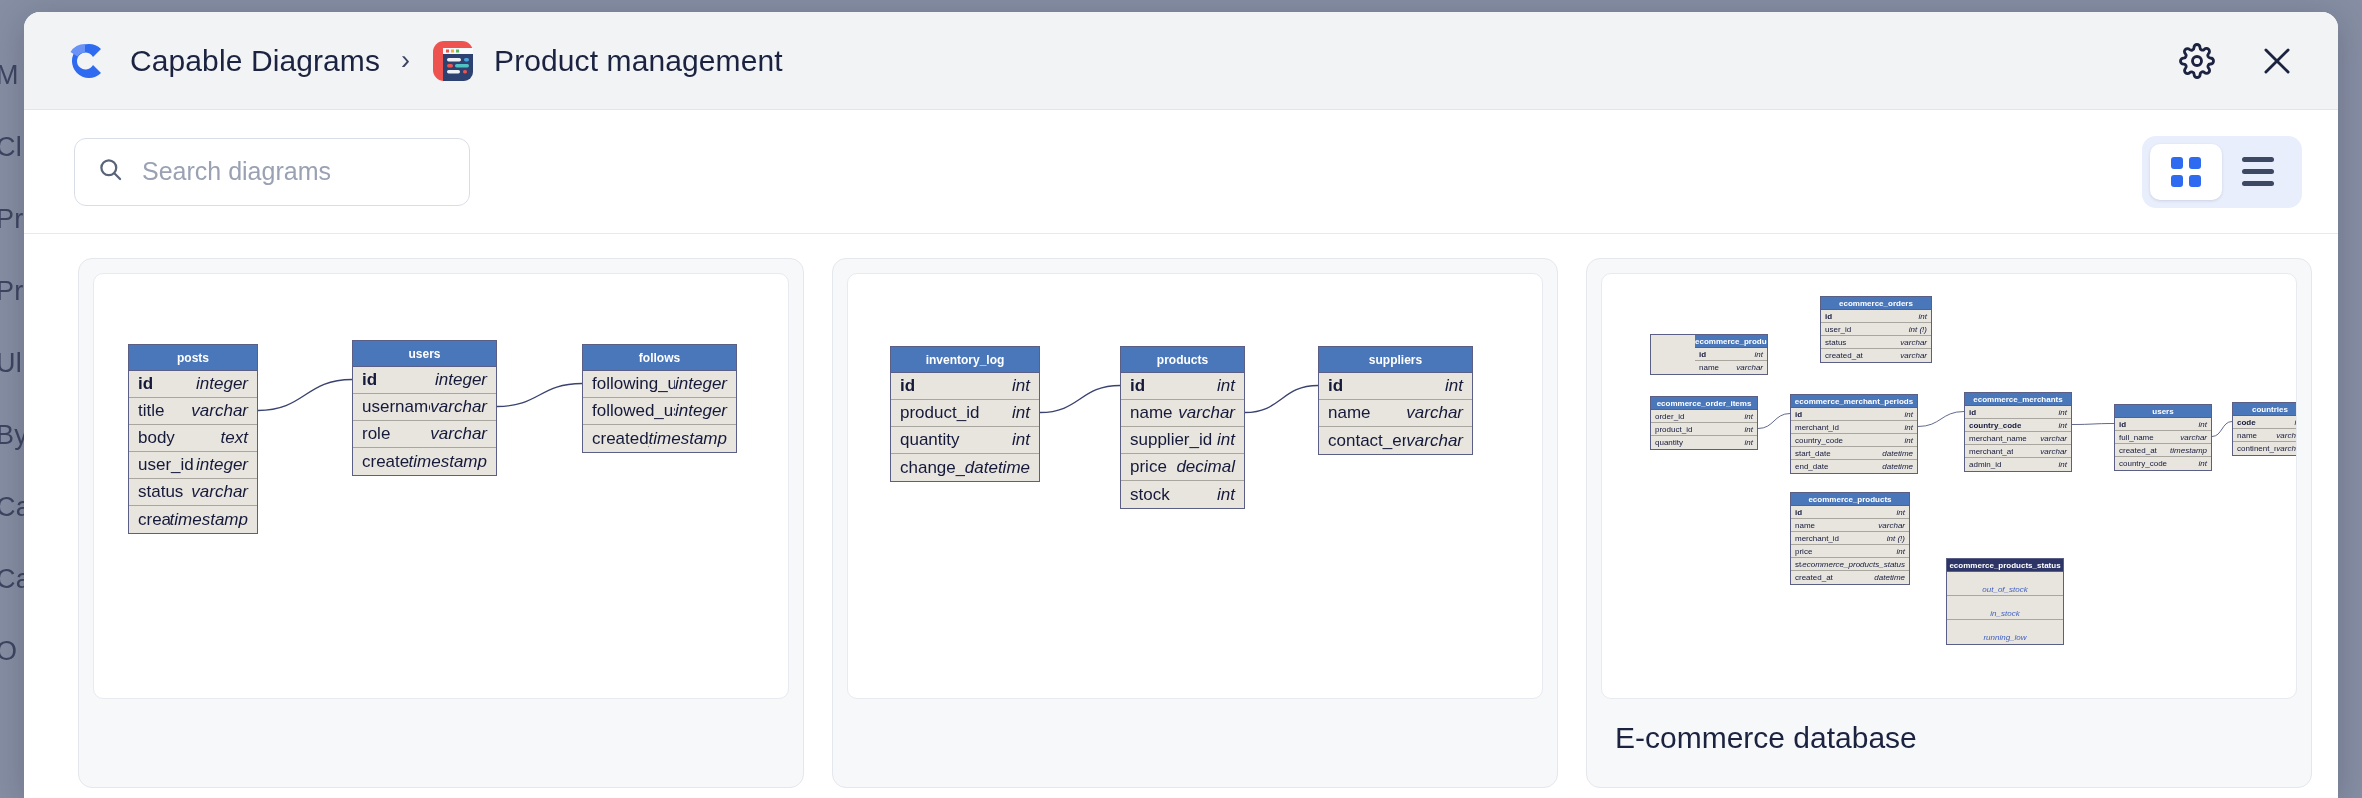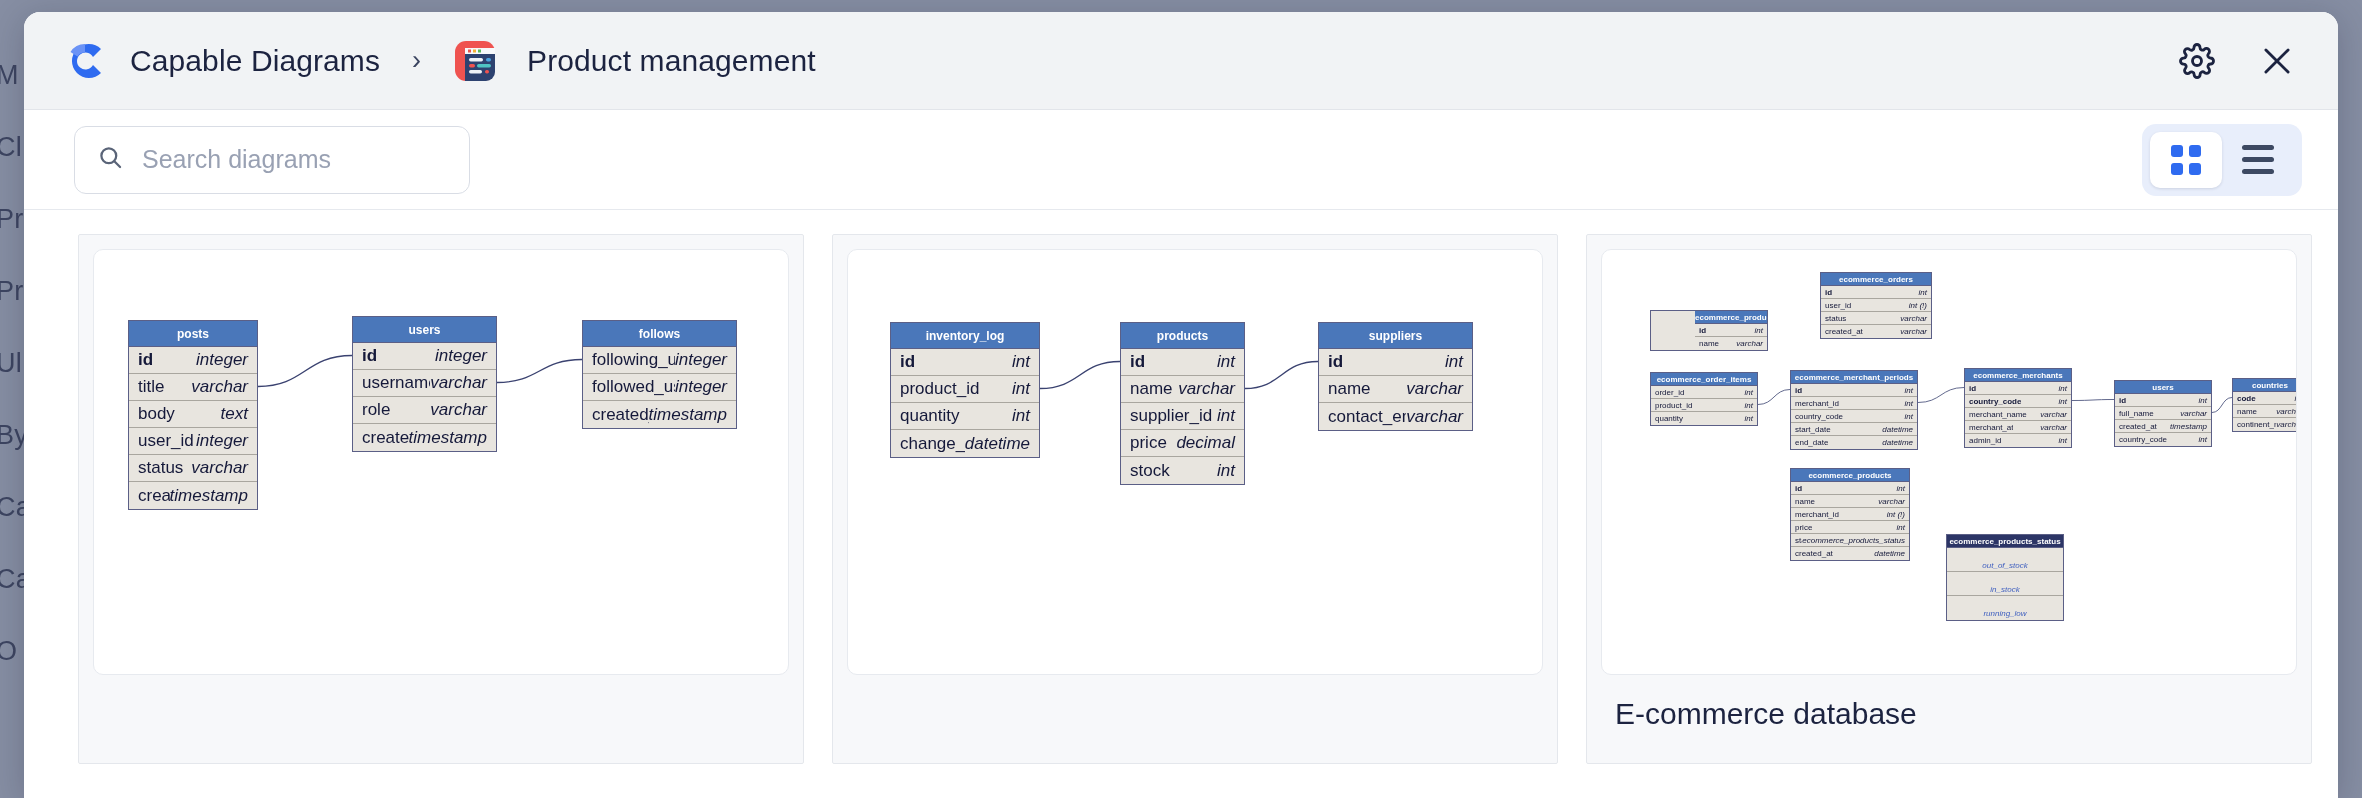--- a/index.html
+++ b/index.html
@@ -21,33 +21,33 @@
     background:#ffffff;border-radius:16px 16px 0 0;overflow:hidden;
     box-shadow:0 6px 34px rgba(20,25,45,.22);
   }
   
   #modal-header{
     height:98px;background:#f1f3f5;border-bottom:1px solid #e2e5ea;
     display:flex;align-items:center;padding:0 34px 0 36px;box-sizing:border-box;
   }
   #brand{display:flex;align-items:center;gap:18px;}
   #logo-mark{width:50px;height:50px;position:relative;flex:none;}
-  #breadcrumb{display:flex;align-items:center;gap:30px;margin-left:2px;}
+  #breadcrumb{display:flex;align-items:center;gap:19px;margin-left:2px;}
   .crumb-text{font-size:30px;color:#1c2340;font-weight:400;white-space:nowrap;letter-spacing:.1px;}
   .crumb-sep{font-size:27px;color:#3b4460;font-weight:300;line-height:1;padding:0 2px;}
   #doc-icon{width:44px;height:44px;flex:none;position:relative;}
   #header-spacer{flex:1;}
   .hdr-btn{
     width:54px;height:54px;display:flex;align-items:center;justify-content:center;
     cursor:pointer;border-radius:8px;
   }
   #gear-wrap{margin-right:26px;}
   
   #toolbar{
-    height:100px;display:flex;align-items:center;padding:0 36px 0 50px;
+    height:124px;display:flex;align-items:center;padding:0 36px 0 50px;
     box-sizing:border-box;background:#ffffff;border-bottom:1px solid #e6e9ee;
   }
   #search-box{
     width:396px;height:68px;border:1px solid #d9dde5;border-radius:12px;
     display:flex;align-items:center;gap:18px;padding:0 22px;box-sizing:border-box;
     background:#fff;cursor:text;
   }
   #search-input{
     border:0;outline:0;font-size:25px;color:#9aa2b4;font-family:inherit;
     background:transparent;width:300px;padding:0;
@@ -65,21 +65,21 @@
   .view-btn.active{background:#ffffff;box-shadow:0 1px 3px rgba(30,40,70,.14);}
   .grid-glyph{display:grid;grid-template-columns:12px 12px;grid-template-rows:12px 12px;gap:6px;}
   .grid-glyph i{background:#2f6bf0;border-radius:3px;display:block;}
   .list-glyph{display:flex;flex-direction:column;gap:7px;}
   .list-glyph i{display:block;width:32px;height:5px;border-radius:3px;background:#3d4962;}
   
   #cards{
     display:flex;gap:28px;padding:24px 24px 0 54px;box-sizing:border-box;
   }
   .card{
-    width:726px;background:#f7f8fa;border:1px solid #e4e7ec;border-radius:2px;
+    width:726px;background:#f7f8fa;border:1px solid #e4e7ec;border-radius:14px;
     padding:14px;box-sizing:border-box;cursor:pointer;
   }
   .card-preview{
     height:424px;background:#ffffff;border:1px solid #e7eaef;border-radius:10px;
     position:relative;overflow:hidden;
   }
   .card-title{
     font-size:30px;color:#1c2340;padding:22px 4px 18px 14px;white-space:nowrap;
     overflow:hidden;text-overflow:ellipsis;
   }

